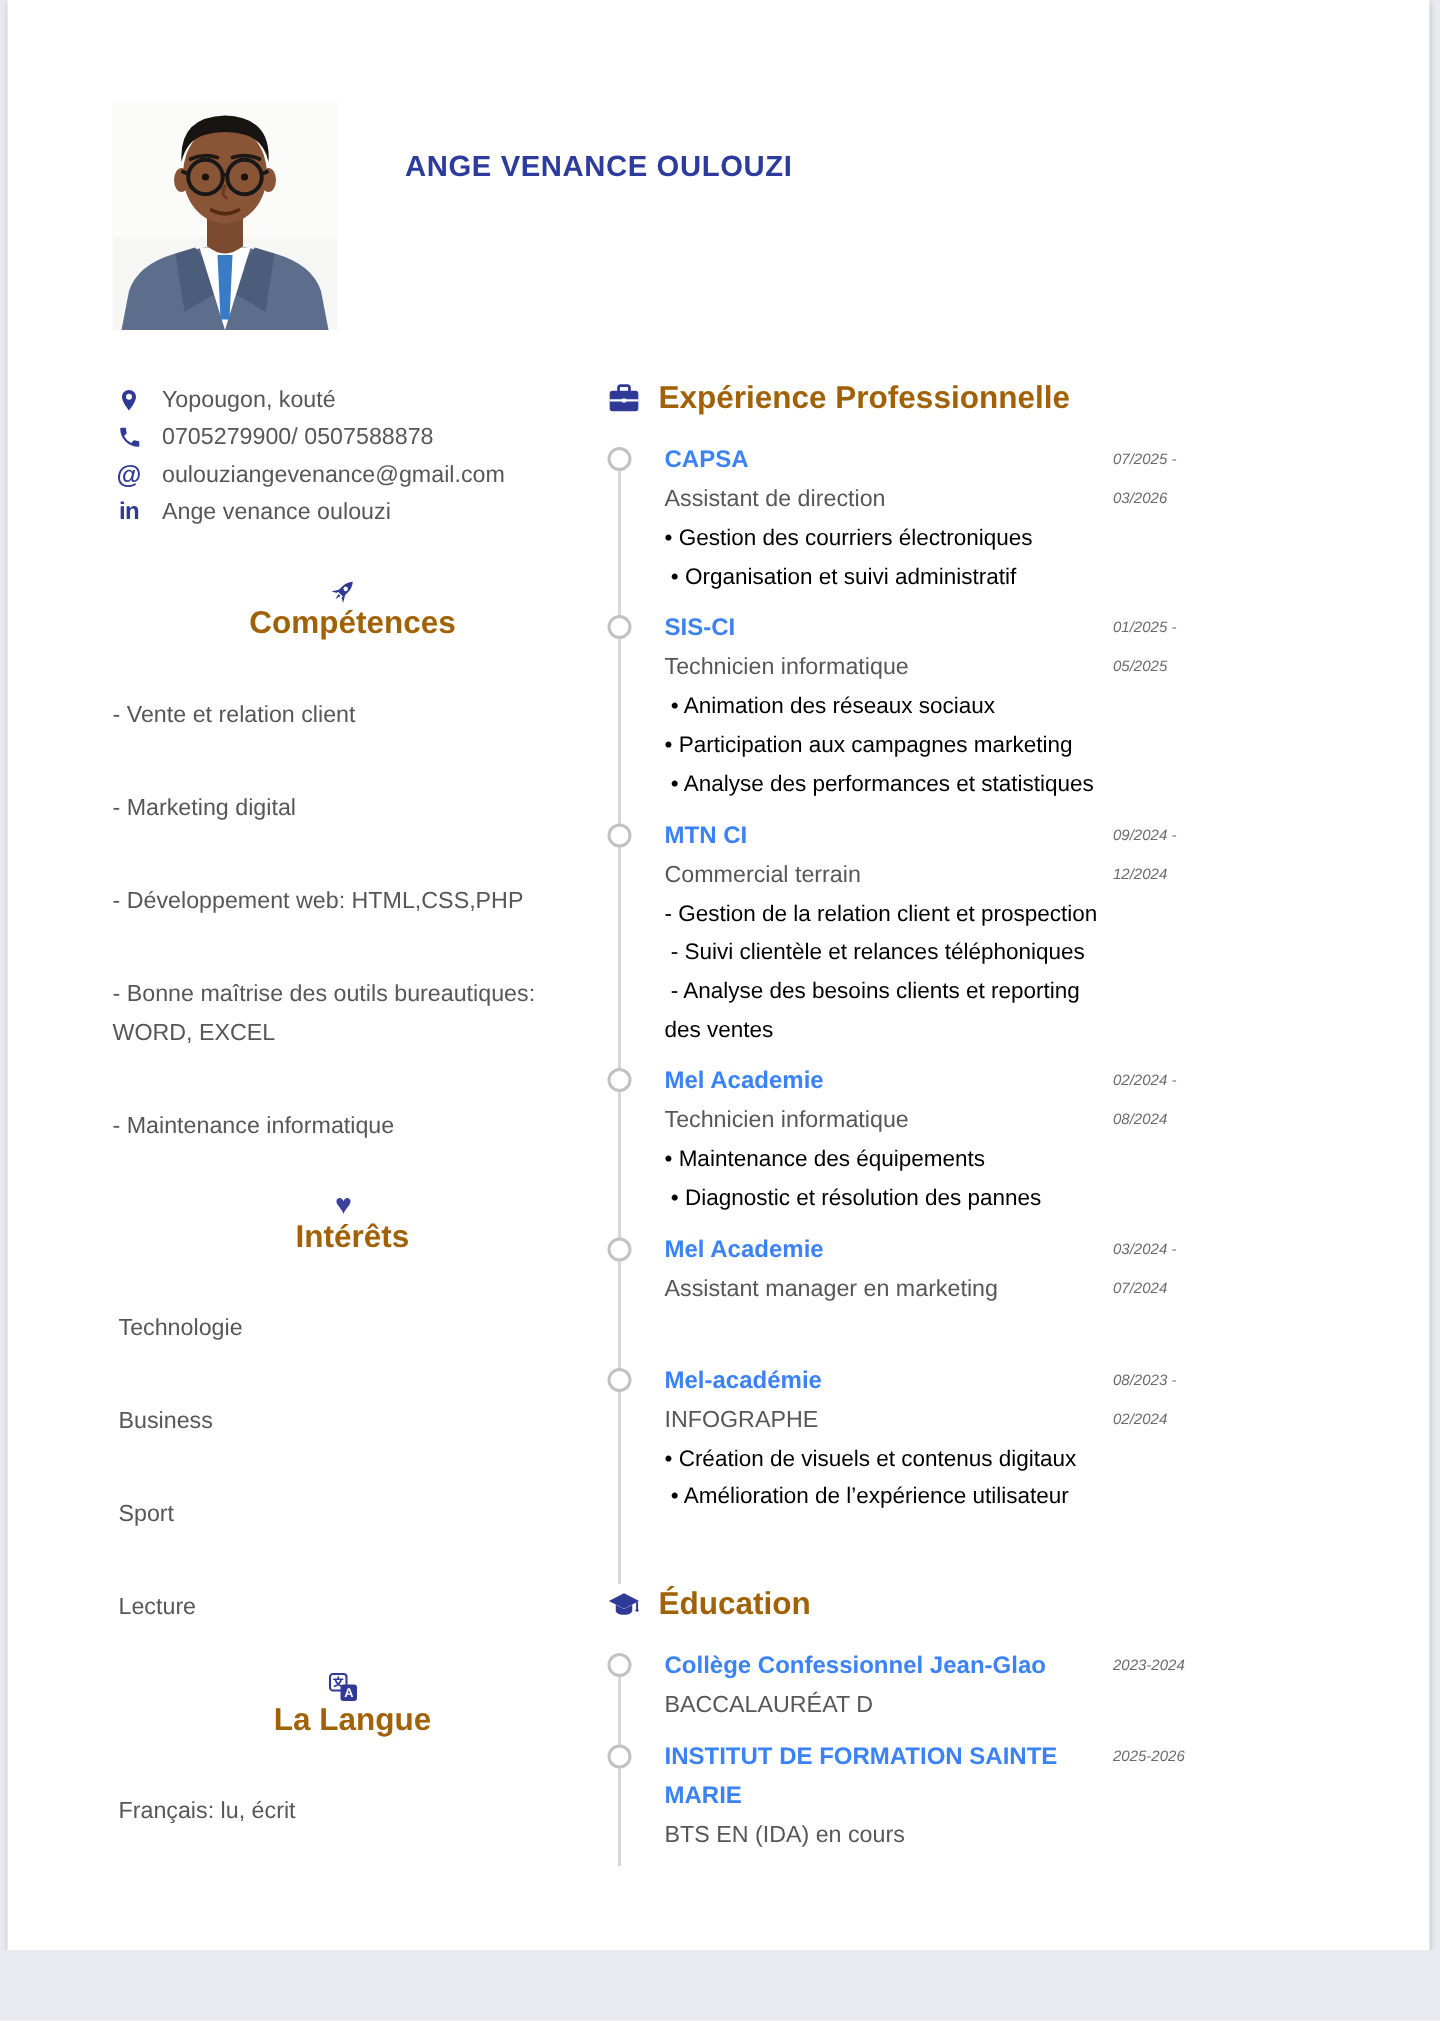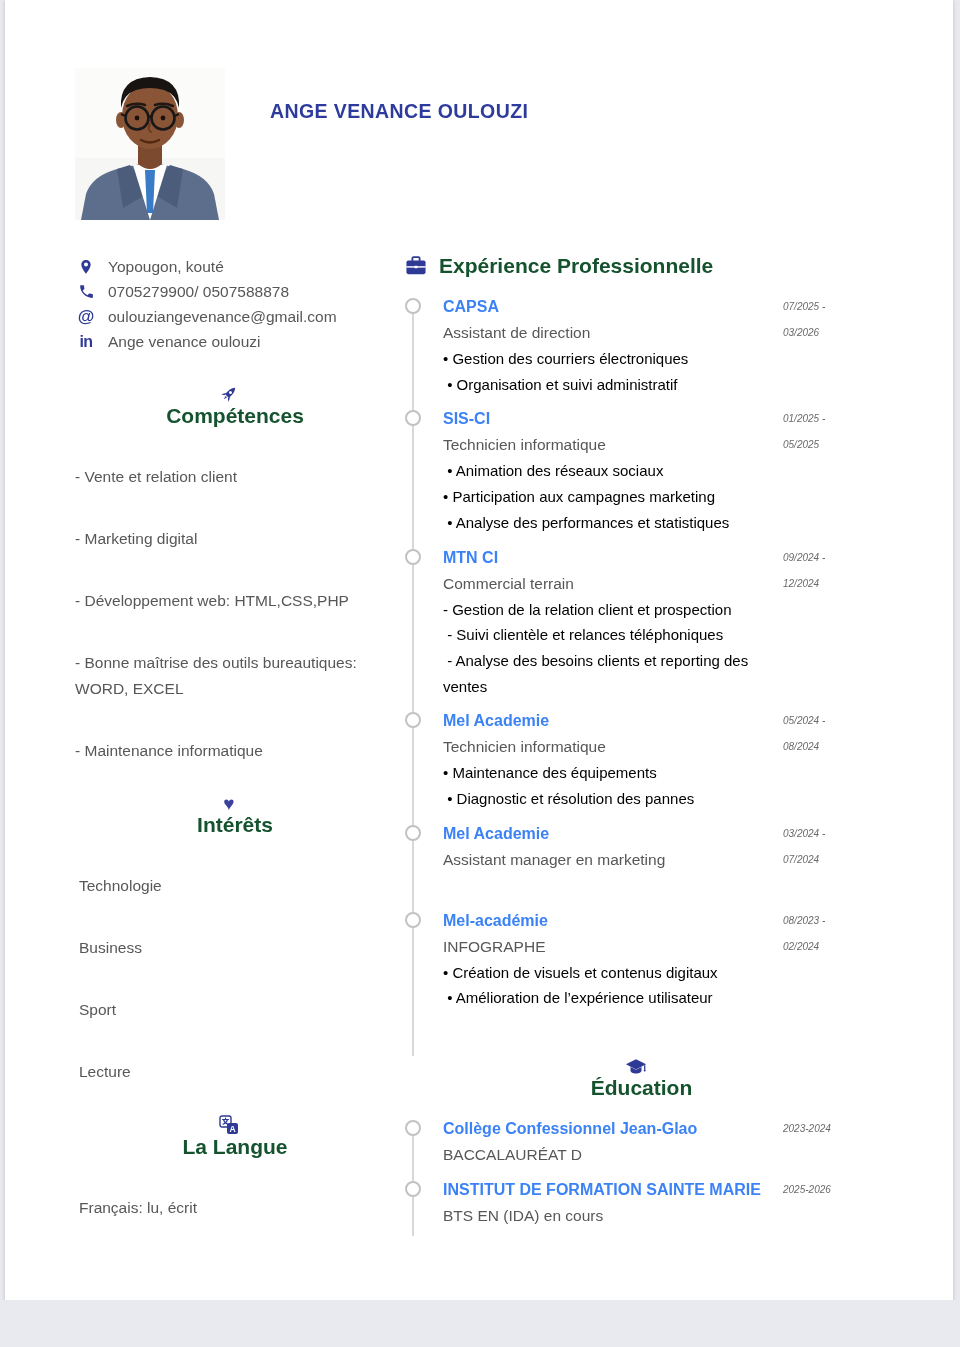--- a/index.html
+++ b/index.html
@@ -21,50 +21,50 @@
   
   .header { display:flex; align-items:flex-start; }
   .photo { width:150px; height:152px; flex-shrink:0; display:block; }
   .name {
     margin:32px 0 0 45px;
     font-size:19.5px; font-weight:bold; letter-spacing:.4px;
     color:#2c3b9c;
   }
 
   
-  .main { display:flex; margin-top:34px; padding-right:75px; }
+  .main { display:flex; margin-top:34px; padding-right:116px; }
   .left-col { width:330px; flex-shrink:0; box-sizing:border-box; padding-right:10px; }
   .right-col { flex:1; min-width:0; }
 
   
   .contact-row { display:flex; align-items:center; height:25px; }
   .contact-icon {
     width:22px; margin-right:11px; flex-shrink:0;
     display:flex; justify-content:center; align-items:center;
     color:#2e3a96;
   }
   .contact-text { color:#575757; font-size:15.5px; white-space:nowrap; }
   .glyph-at { font-weight:bold; font-size:17px; }
   .glyph-in { font-weight:bold; font-size:16px; letter-spacing:-.5px; }
   .glyph-heart { font-size:19px; color:#3b3f9e; line-height:1; }
 
   
   .sec-h { display:flex; align-items:center; }
   .sec-h .h-icon { width:22px; margin-right:12px; display:flex; justify-content:center; align-items:center; }
-  .sec-h .h-text { font-size:21px; font-weight:bold; color:#14532d; }
+  .sec-h .h-text { font-size:21px; font-weight:bold; color:#a16207; }
   .left-col .sec-h { margin-top:30px;flex-direction:column; }
 
   
   .plain-list { list-style:none; margin:16px 0 0 0; padding:0; }
   .plain-list li { color:#575757; font-size:15.5px; line-height:26px; margin-bottom:10px;margin-top:36px; }
   .indent-list li { padding-left:4px; }
 
   
   .right-col .sec-h { margin-bottom:16px; }
-  .right-col .sec-h.edu-h { margin-top:2px;flex-direction:column; }
+  .right-col .sec-h.edu-h { margin-top:2px; }
   .timeline { position:relative; padding-left:38px; }
   .timeline::before {
     content:""; position:absolute; left:7px; top:10px; bottom:0;
     width:2px; background:#d8d8d8;
   }
   .timeline.exp { padding-bottom:36px; }
   .timeline.edu { padding-bottom:6px; }
   .timeline.edu::before { bottom:8px; }
 
   .entry { position:relative; display:flex; margin-bottom:9px; }
@@ -272,21 +272,21 @@
             </div>
 
             <div class="entry">
               <div class="entry-main">
                 <div class="company">Mel Academie</div>
                 <div class="role">Technicien informatique</div>
                 <div class="bullet">• Maintenance des équipements</div>
                 <div class="bullet"> • Diagnostic et résolution des pannes</div>
               </div>
               <div class="entry-dates">
-                <div>05/2024 -</div>
+                <div>02/2024 -</div>
                 <div>08/2024</div>
               </div>
             </div>
 
             <div class="entry gap-after">
               <div class="entry-main">
                 <div class="company">Mel Academie</div>
                 <div class="role">Assistant manager en marketing</div>
               </div>
               <div class="entry-dates">

